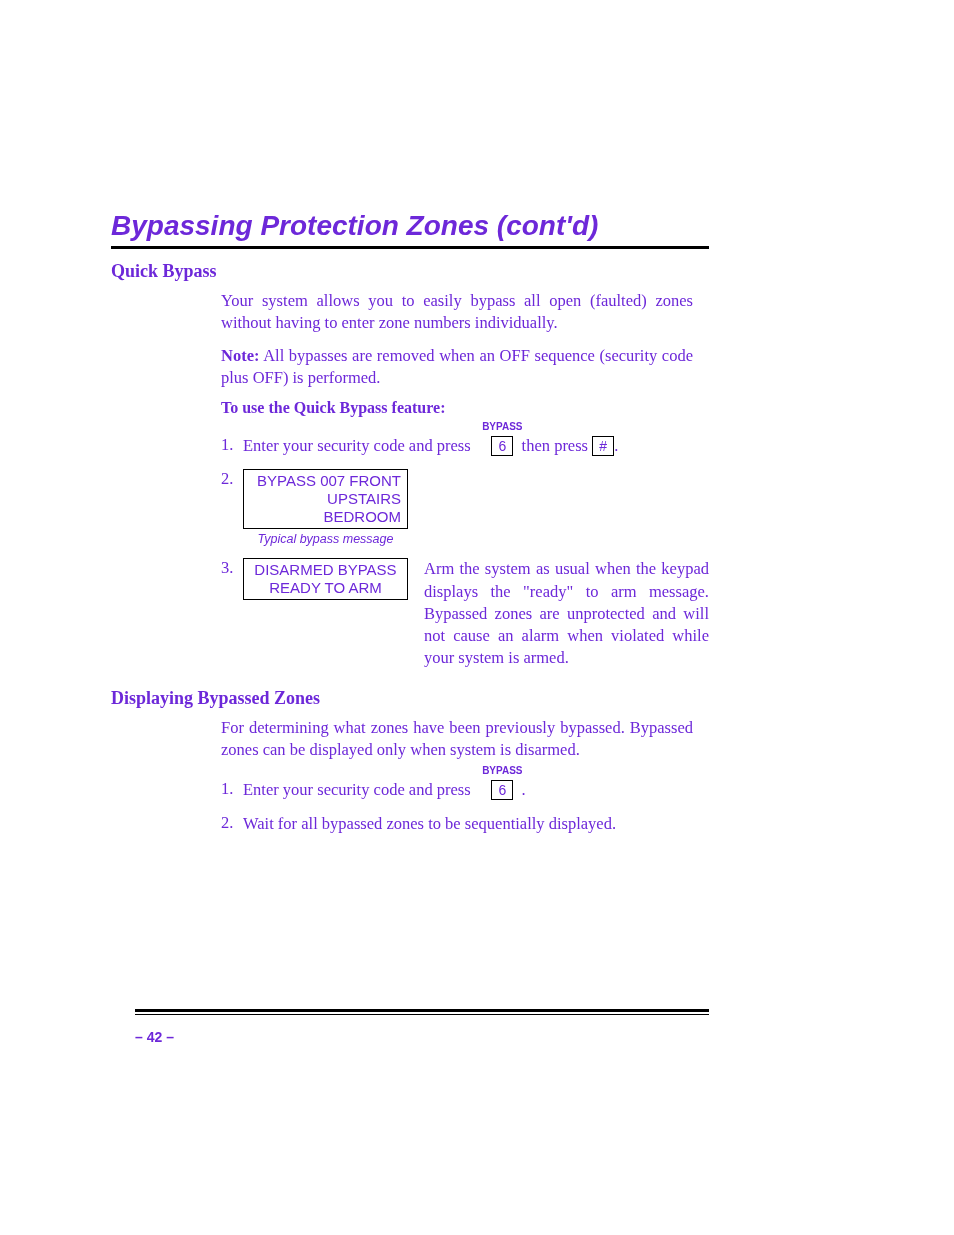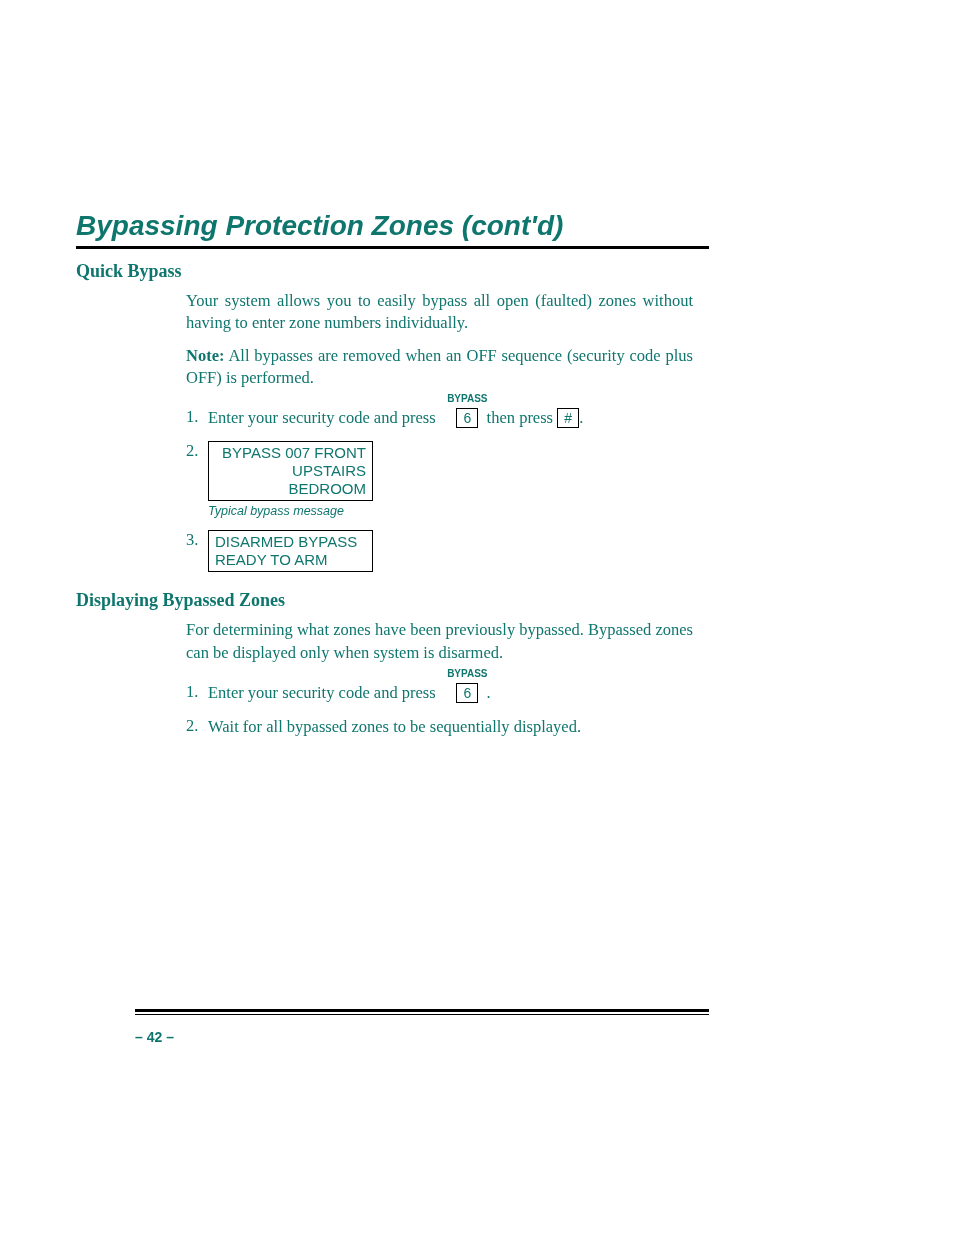--- a/index.html
+++ b/index.html
@@ -5,23 +5,23 @@
   html, body {
     margin: 0;
     padding: 0;
     background: #fff;
     width: 954px;
   }
   .page {
     box-sizing: border-box;
     width: 844px;
     min-height: 1235px;
-    padding: 70px 135px 60px 76px;
+    padding: 70px 135px 60px 111px;
     font-family: "Times New Roman", Times, serif;
-    color: #0f766e;
+    color: #6d28d9;
     position: relative;
   }
   h1.title {
     font-family: Arial, Helvetica, sans-serif;
     font-weight: 700;
     font-style: italic;
     font-size: 28px;
     margin: 140px 0 4px 0;
   }
   .title-rule {
@@ -76,21 +76,21 @@
     font-size: 15px;
     line-height: 1.2;
     text-align: right;
     width: 165px;
     box-sizing: border-box;
   }
   .caption {
     font-family: Arial, Helvetica, sans-serif;
     font-style: italic;
     font-size: 12.5px;
-    text-align: left;
+    text-align: center;
     margin-top: 3px;
   }
   .inline-step {
     font-size: 16.5px;
     line-height: 1.35;
   }
   .key {
     display: inline-block;
     border: 1.5px solid #000;
     font-family: Arial, Helvetica, sans-serif;
@@ -151,20 +151,21 @@
 
   <h2 class="section">Quick Bypass</h2>
 
   <div class="indent">
     <p class="body">Your system allows you to easily bypass all open (faulted) zones without having to enter zone numbers individually.</p>
 
     <p class="body">
       <span class="note-label">Note:</span><span> All bypasses are removed when an OFF sequence (security code plus OFF) is performed.</span>
     </p>
 
+    <p class="lead">To use the Quick Bypass feature:</p>
 
     <div class="step-row" style="margin-top:18px;">
       <div class="step-num">1.</div>
       <div class="inline-step" style="flex:1;">
         <span>Enter your security code and press</span>
         &nbsp;&nbsp;&nbsp;
         <span class="key-wrap">
           <span class="key-label">BYPASS</span>
           <span class="key">6</span>
         </span>
@@ -180,25 +181,26 @@
           <div>BYPASS  007 FRONT</div>
           <div>UPSTAIRS BEDROOM</div>
         </div>
         <div class="caption">Typical bypass message</div>
       </div>
     </div>
 
     <div class="step-row">
       <div class="step-num">3.</div>
       <div class="step-left">
-        <div class="keypad-display" style="text-align:left;">
+        <div class="keypad-display" style="text-align:center;">
           <div>DISARMED BYPASS</div>
           <div>READY TO ARM</div>
         </div>
       </div>
+      <div class="step-right">Arm the system as usual when the keypad displays the "ready" to arm message. Bypassed zones are unprotected and will not cause an alarm when violated while your system is armed.</div>
     </div>
   </div>
 
   <h2 class="section" style="margin-top:18px;">Displaying Bypassed Zones</h2>
 
   <div class="indent">
     <p class="body">For determining what zones have been previously bypassed. Bypassed zones can be displayed only when system is disarmed.</p>
 
     <div class="step-row" style="margin-top:18px;">
       <div class="step-num">1.</div>

